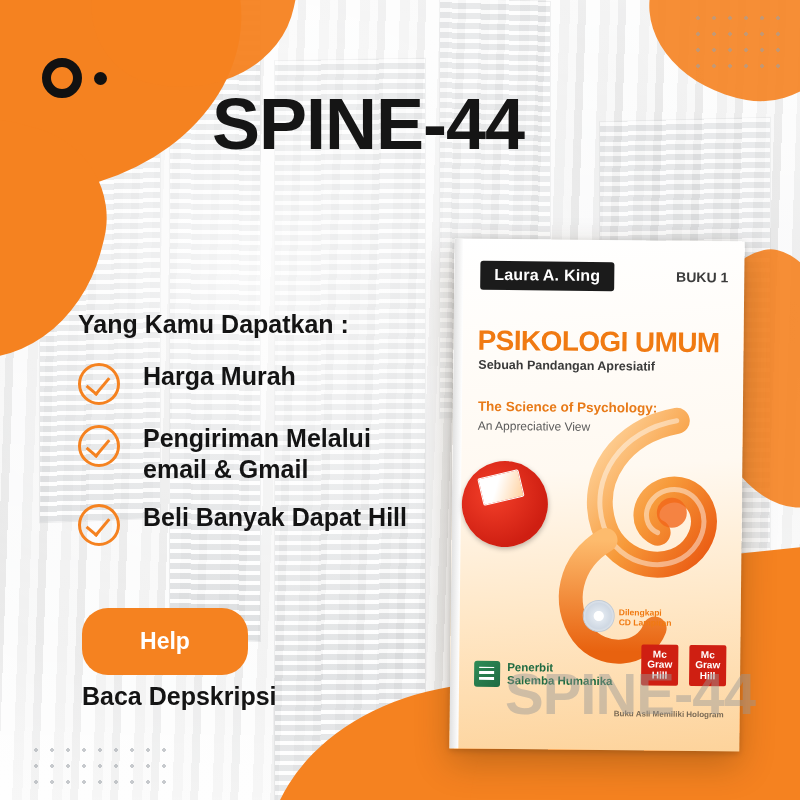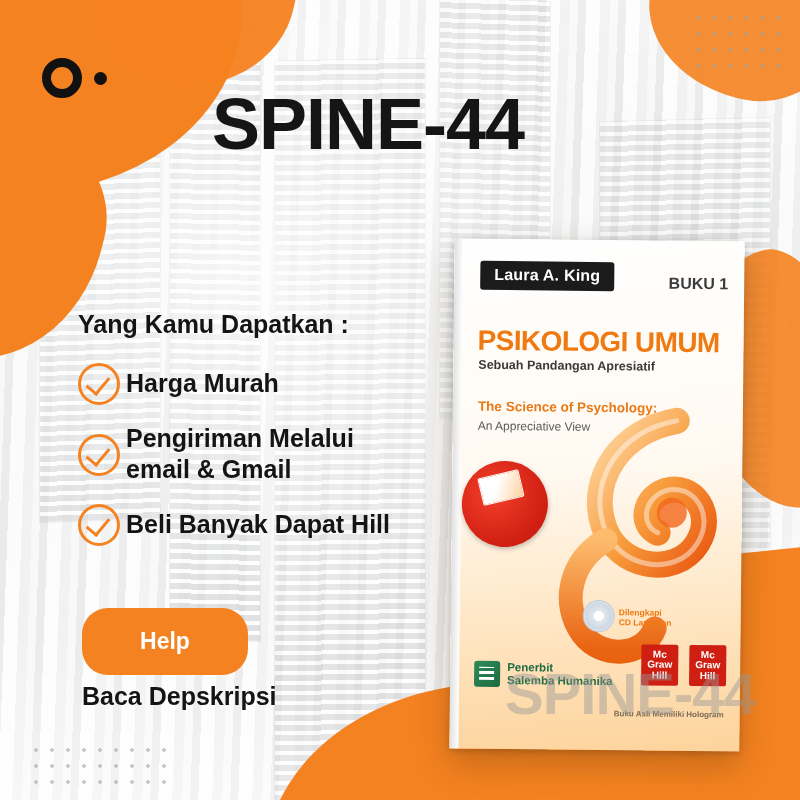--- a/index.html
+++ b/index.html
@@ -149,22 +149,22 @@
     width: 370px;
   }
   .benefits-title {
     font-size: 25px;
     font-weight: bold;
     color: #141414;
     margin-bottom: 22px;
   }
   .benefit-row {
     display: flex;
-    align-items: center;
-    gap: 6px;
+    align-items: flex-start;
+    gap: 23px;
     margin-bottom: 18px;
   }
   .check-badge {
     flex: 0 0 auto;
     width: 36px; height: 36px;
     border: 3px solid #f58220;
     border-radius: 50%;
     position: relative;
     margin-top: 2px;
   }
@@ -228,22 +228,22 @@
     background: #1b1b1b;
     color: #ffffff;
     font-size: 16px;
     font-weight: bold;
     padding: 5px 14px 6px;
     border-radius: 3px;
     letter-spacing: .2px;
   }
   .buku-label {
     position: absolute;
-    right: 16px; top: 34px;
-    font-size: 16px;
+    right: 16px; top: 28px;
+    font-size: 14px;
     font-weight: bold;
     color: #3b3b3b;
     text-align: right;
   }
   .book-title {
     position: absolute;
     left: 24px; top: 86px;
     font-size: 28px;
     font-weight: bold;
     color: #f07a12;

